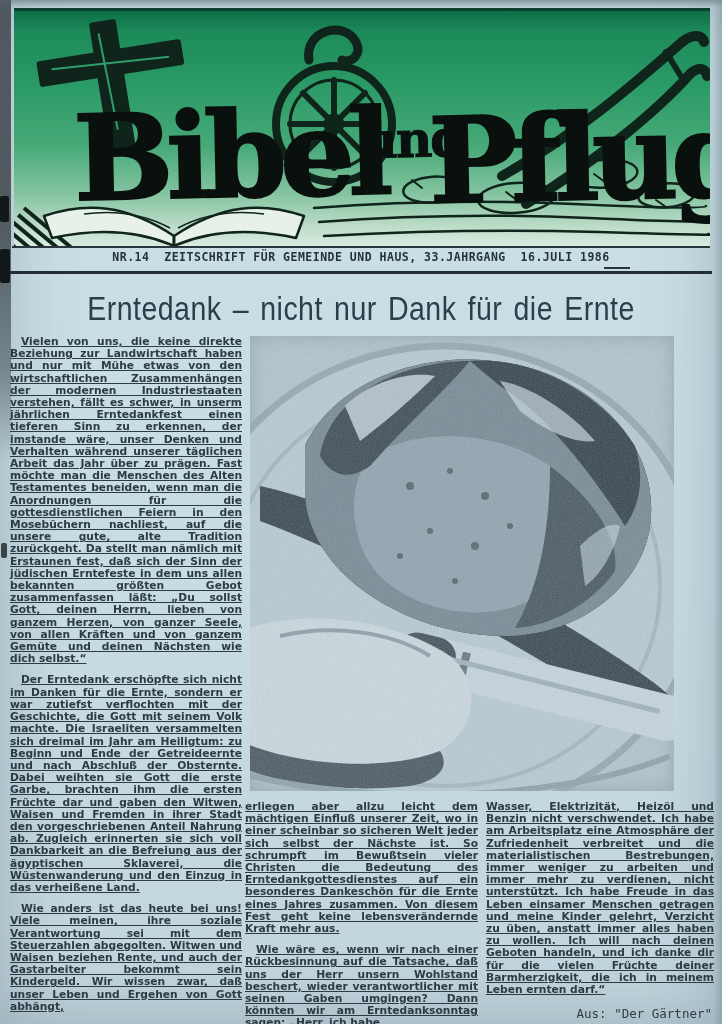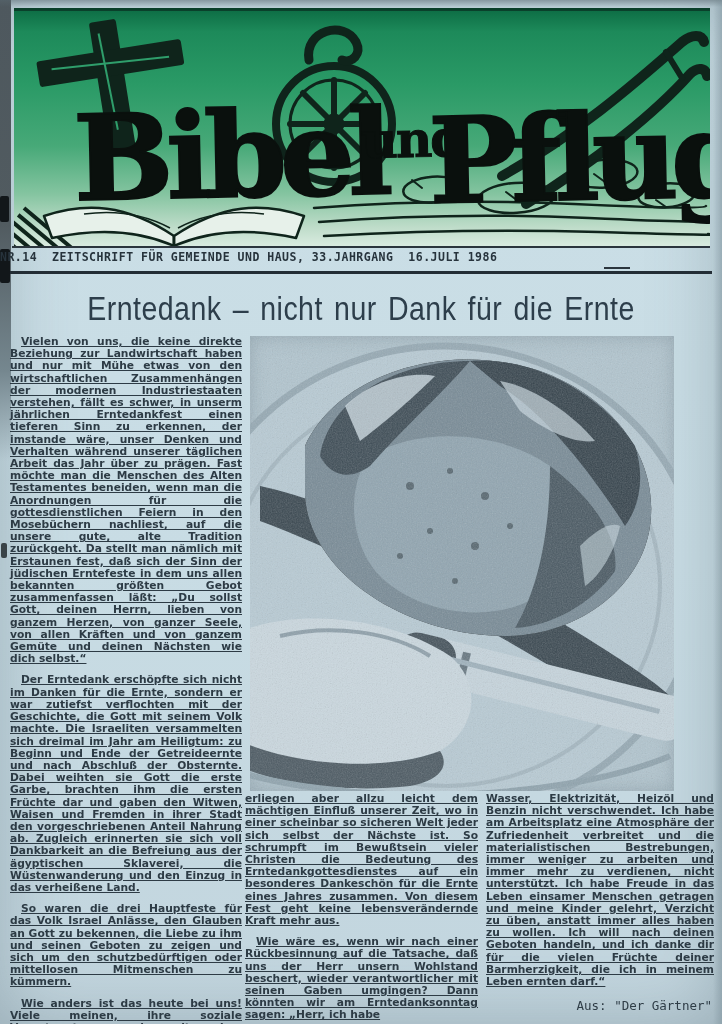--- a/index.html
+++ b/index.html
@@ -23,34 +23,34 @@
 
   
   .masthead{position:absolute;left:14px;top:8px;width:696px;height:238px;}
   .masthead svg{display:block;width:100%;height:100%;}
 
   .rule{position:absolute;background:#2b353d;}
   .rule.top{left:12px;top:246px;width:698px;height:2px;}
   .rule.bottom{left:10px;top:271px;width:702px;height:3px;background:#232d35;}
   .rule.dash{left:604px;top:267px;width:26px;height:2px;}
 
-  .issue-line{position:absolute;left:0;top:250px;width:100%;
+  .issue-line{position:absolute;left:0;top:250px;width:100%;text-align:center;
     font-family:"DejaVu Sans Mono",monospace;font-size:11.5px;font-weight:700;
     letter-spacing:.5px;color:#27333c;white-space:pre;}
 
   .headline{position:absolute;left:0;top:290px;width:722px;text-align:center;
     font-family:"Liberation Sans",sans-serif;font-weight:400;font-size:30px;
     letter-spacing:.5px;word-spacing:3px;color:#2d3e4b;
     transform:scale(.95,1.12);transform-origin:50% 0;}
 
   
   .col{position:absolute;font-size:10.7px;line-height:12.2px;font-weight:700;
     text-align:justify;color:#2d3b45;hyphens:auto;-webkit-hyphens:auto;}
   .col p{margin:0 0 9px 0;text-indent:11px;text-decoration:underline;}
-  .col p.flush{text-indent:0;}
+  .col p.flush{text-indent:0;margin-top:8px;}
   .col-left{left:10px;top:336px;width:232px;}
   .col-mid{left:245px;top:793px;width:233px;}
   .col-right{left:486px;top:793px;width:228px;}
 
   .attribution{margin-top:8px;text-align:right;font-family:"DejaVu Sans Mono",monospace;
     font-size:12.5px;font-weight:400;line-height:1.5;color:#2f3d47;padding-right:2px;}
   .attribution div{text-indent:0;}
 
   
   .photo{position:absolute;left:250px;top:336px;width:424px;height:455px;overflow:hidden;
@@ -215,21 +215,20 @@
       <path d="M-30,430 C80,470 300,470 420,420" fill="none" stroke="#8b9ea8" stroke-width="6"></path>
 
       <rect width="424" height="455" filter="url(#grain)"></rect>
       <rect width="424" height="455" fill="#a9c2cd" opacity=".15"></rect>
     </svg>
   </div>
 
   <div class="col col-left">
     <p>Vielen von uns, die keine direkte Beziehung zur Landwirtschaft haben und nur mit Mühe etwas von den wirtschaftlichen Zusammenhängen der modernen Industriestaaten verstehen, fällt es schwer, in unserm jährlichen Erntedankfest einen tieferen Sinn zu erkennen, der imstande wäre, unser Denken und Verhalten während unserer täglichen Arbeit das Jahr über zu prägen. Fast möchte man die Menschen des Alten Testamentes beneiden, wenn man die Anordnungen für die gottesdienstlichen Feiern in den Mosebüchern nachliest, auf die unsere gute, alte Tradition zurückgeht. Da stellt man nämlich mit Erstaunen fest, daß sich der Sinn der jüdischen Erntefeste in dem uns allen bekannten größten Gebot zusammenfassen läßt: „Du sollst Gott, deinen Herrn, lieben von ganzem Herzen, von ganzer Seele, von allen Kräften und von ganzem Gemüte und deinen Nächsten wie dich selbst.“</p>
     <p>Der Erntedank erschöpfte sich nicht im Danken für die Ernte, sondern er war zutiefst verflochten mit der Geschichte, die Gott mit seinem Volk machte. Die Israeliten versammelten sich dreimal im Jahr am Heiligtum: zu Beginn und Ende der Getreideernte und nach Abschluß der Obsternte. Dabei weihten sie Gott die erste Garbe, brachten ihm die ersten Früchte dar und gaben den Witwen, Waisen und Fremden in ihrer Stadt den vorgeschriebenen Anteil Nahrung ab. Zugleich erinnerten sie sich voll Dankbarkeit an die Befreiung aus der ägyptischen Sklaverei, die Wüstenwanderung und den Einzug in das verheißene Land.</p>
-    <p>So waren die drei Hauptfeste für das Volk Israel Anlässe, den Glauben an Gott zu bekennen, die Liebe zu ihm und seinen Geboten zu zeigen und sich um den schutzbedürftigen oder mittellosen Mitmenschen zu kümmern.</p>
     <p>Wie anders ist das heute bei uns! Viele meinen, ihre soziale Verantwortung sei mit dem Steuerzahlen abgegolten. Witwen und Waisen beziehen Rente, und auch der Gastarbeiter bekommt sein Kindergeld. Wir wissen zwar, daß unser Leben und Ergehen von Gott abhängt,</p>
   </div>
 
   <div class="col col-mid">
     <p class="flush">erliegen aber allzu leicht dem mächtigen Einfluß unserer Zeit, wo in einer scheinbar so sicheren Welt jeder sich selbst der Nächste ist. So schrumpft im Bewußtsein vieler Christen die Bedeutung des Erntedankgottesdienstes auf ein besonderes Dankeschön für die Ernte eines Jahres zusammen. Von diesem Fest geht keine lebensverändernde Kraft mehr aus.</p>
     <p>Wie wäre es, wenn wir nach einer Rückbesinnung auf die Tatsache, daß uns der Herr unsern Wohlstand beschert, wieder verantwortlicher mit seinen Gaben umgingen? Dann könnten wir am Erntedanksonntag sagen: „Herr, ich habe</p>
   </div>
 
   <div class="col col-right">
     <p class="flush">Wasser, Elektrizität, Heizöl und Benzin nicht verschwendet. Ich habe am Arbeitsplatz eine Atmosphäre der Zufriedenheit verbreitet und die materialistischen Bestrebungen, immer weniger zu arbeiten und immer mehr zu verdienen, nicht unterstützt. Ich habe Freude in das Leben einsamer Menschen getragen und meine Kinder gelehrt, Verzicht zu üben, anstatt immer alles haben zu wollen. Ich will nach deinen Geboten handeln, und ich danke dir für die vielen Früchte deiner Barmherzigkeit, die ich in meinem Leben ernten darf.“</p>

